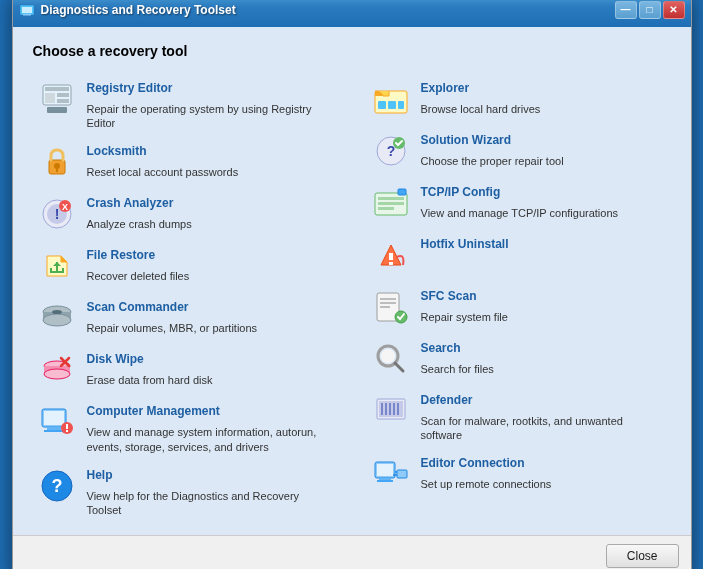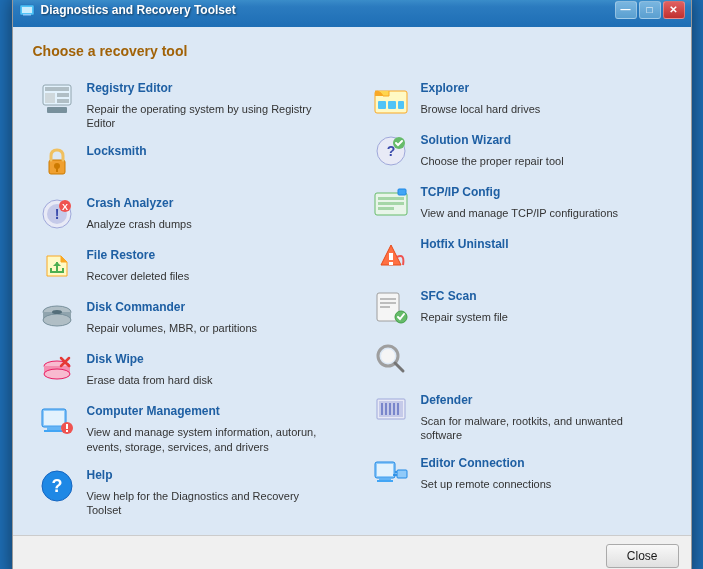--- a/index.html
+++ b/index.html
@@ -66,21 +66,21 @@
     .title-btn.minimize { background: linear-gradient(to bottom, #7ab6e0, #5a9fd0); }
     .title-btn.maximize { background: linear-gradient(to bottom, #7ab6e0, #5a9fd0); }
     .title-btn.close { background: linear-gradient(to bottom, #e06060, #c03030); }
     .content {
       background: #dce8f5;
       padding: 16px 20px 12px 20px;
     }
     .section-title {
       font-size: 14px;
       font-weight: bold;
-      color: #a16207;
+      color: #000000;
       margin-bottom: 14px;
     }
     .tools-grid {
       display: grid;
       grid-template-columns: 1fr 1fr;
       gap: 0;
       column-gap: 30px;
     }
     .tool-item {
       display: flex;
@@ -183,20 +183,21 @@
           <div class="tool-icon">
             <svg viewBox="0 0 36 36">
               <rect x="10" y="16" width="16" height="14" rx="2" fill="#f0a030" stroke="#cc7a00" stroke-width="1"></rect>
               <path d="M12 16 V12 Q12 6 18 6 Q24 6 24 12 V16" fill="none" stroke="#f0c060" stroke-width="3" stroke-linecap="round"></path>
               <circle cx="18" cy="22" r="3" fill="#cc7a00"></circle>
               <rect x="17" y="24" width="2" height="4" fill="#cc7a00"></rect>
             </svg>
           </div>
           <div class="tool-info">
             <div class="tool-name">Locksmith</div>
+            <div class="tool-desc">Reset local account passwords</div>
           </div>
         </div>
 
         <div class="tool-item">
           <div class="tool-icon">
             <svg viewBox="0 0 36 36">
               <circle cx="18" cy="18" r="14" fill="#e8eaf6" stroke="#9fa8da" stroke-width="1"></circle>
               <circle cx="18" cy="18" r="10" fill="#c5cae9"></circle>
               <text x="18" y="23" text-anchor="middle" font-size="14" fill="#3949ab" font-weight="bold">!</text>
               <circle cx="26" cy="10" r="6" fill="#ef5350"></circle>
@@ -228,21 +229,21 @@
         <div class="tool-item">
           <div class="tool-icon">
             <svg viewBox="0 0 36 36">
               <ellipse cx="18" cy="12" rx="14" ry="6" fill="#b0bec5" stroke="#78909c" stroke-width="1"></ellipse>
               <rect x="4" y="12" width="28" height="8" fill="#90a4ae"></rect>
               <ellipse cx="18" cy="20" rx="14" ry="6" fill="#b0bec5" stroke="#78909c" stroke-width="1"></ellipse>
               <ellipse cx="18" cy="12" rx="5" ry="2" fill="#546e7a"></ellipse>
             </svg>
           </div>
           <div class="tool-info">
-            <div class="tool-name">Disk Commander</div>
+            <div class="tool-name">Scan Commander</div>
             <div class="tool-desc">Repair volumes, MBR, or partitions</div>
           </div>
         </div>
 
         <div class="tool-item">
           <div class="tool-icon">
             <svg viewBox="0 0 36 36">
               <ellipse cx="18" cy="14" rx="13" ry="5" fill="#f8bbd0" stroke="#e91e63" stroke-width="1"></ellipse>
               <rect x="5" y="14" width="26" height="8" fill="#f48fb1"></rect>
               <ellipse cx="18" cy="22" rx="13" ry="5" fill="#f8bbd0" stroke="#e91e63" stroke-width="1"></ellipse>
@@ -371,20 +372,24 @@
         </div>
 
         <div class="tool-item">
           <div class="tool-icon">
             <svg viewBox="0 0 36 36">
               <circle cx="15" cy="15" r="10" fill="none" stroke="#9e9e9e" stroke-width="3"></circle>
               <circle cx="15" cy="15" r="7" fill="#f5f5f5"></circle>
               <line x1="22" y1="22" x2="30" y2="30" stroke="#757575" stroke-width="3" stroke-linecap="round"></line>
             </svg>
           </div>
+          <div class="tool-info">
+            <div class="tool-name">Search</div>
+            <div class="tool-desc">Search for files</div>
+          </div>
         </div>
 
         <div class="tool-item">
           <div class="tool-icon">
             <svg viewBox="0 0 36 36">
               <rect x="4" y="6" width="28" height="20" rx="1" fill="#e8eaf6" stroke="#9fa8da" stroke-width="1"></rect>
               <rect x="6" y="8" width="24" height="16" fill="#c5cae9"></rect>
               <path d="M8 10 L10 10 L10 22 L8 22 Z" fill="#7986cb"></path>
               <path d="M12 10 L14 10 L14 22 L12 22 Z" fill="#7986cb"></path>
               <path d="M16 10 L18 10 L18 22 L16 22 Z" fill="#7986cb"></path>

